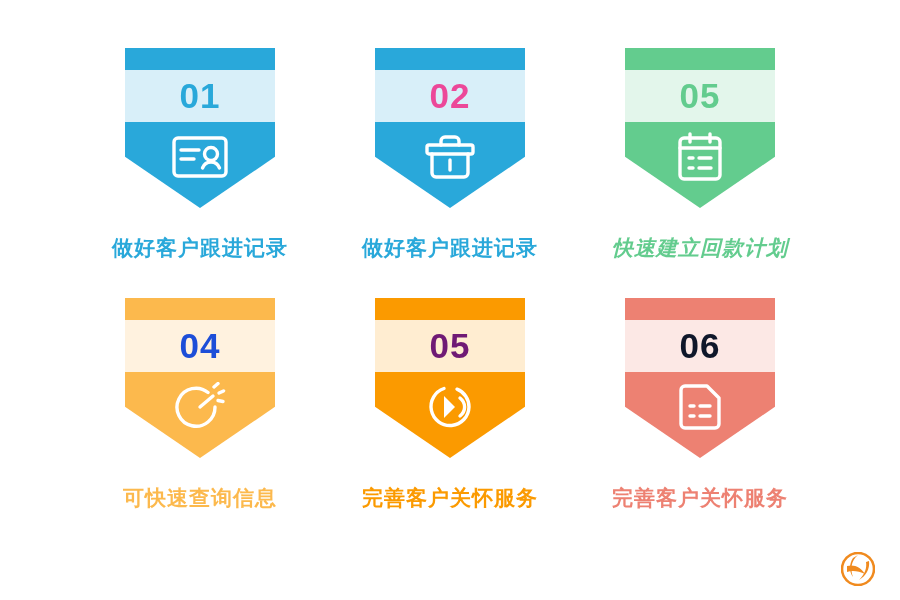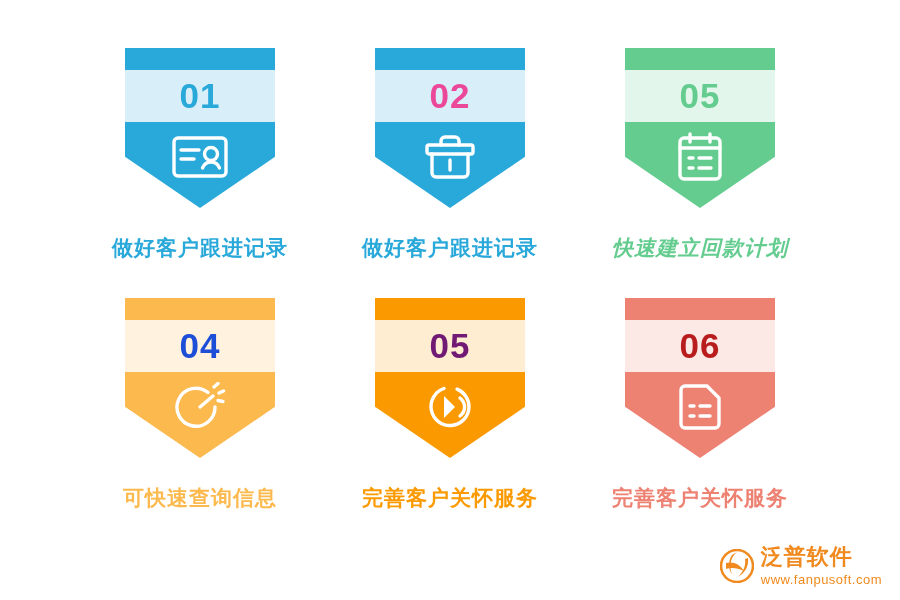--- a/index.html
+++ b/index.html
@@ -216,21 +216,21 @@
           </svg>
         </div>
       </div>
       <div class="caption" style="color: rgb(251, 154, 0);">完善客户关怀服务</div>
     </div>
 
     <div class="cell">
       <div class="banner">
         <div class="banner-body" style="background: rgb(237, 129, 114);"></div>
         <div class="banner-strip"></div>
-        <div class="banner-number" style="color: #b91c1c;">06</div>
+        <div class="banner-number" style="color: #0f172a;">06</div>
         <div class="banner-icon">
           <svg width="46" height="50" viewBox="0 0 46 50" fill="none" stroke="#ffffff" stroke-width="3.4" stroke-linecap="round" stroke-linejoin="round">
             <path d="M4 8a4 4 0 0 1 4-4h22l12 12v26a4 4 0 0 1-4 4H8a4 4 0 0 1-4-4z"></path>
             <line x1="13" y1="24" x2="17" y2="24"></line>
             <line x1="23" y1="24" x2="33" y2="24"></line>
             <line x1="13" y1="34" x2="17" y2="34"></line>
             <line x1="23" y1="34" x2="33" y2="34"></line>
           </svg>
         </div>
       </div>
@@ -241,19 +241,15 @@
 
   <div class="logo">
     <div class="logo-mark">
       <svg width="34" height="34" viewBox="0 0 34 34">
         <circle cx="17" cy="17" r="16" fill="none" stroke="#f08a1e" stroke-width="2.6"></circle>
         <path d="M17 3 C10 9 9 17 12 25 C8 20 8 12 12 6 Z" fill="#f08a1e"></path>
         <path d="M6 14 C13 12 20 15 24 22 C18 19 11 18 6 20 Z" fill="#f08a1e"></path>
         <path d="M28 9 C29 17 25 24 18 28 C24 22 26 16 25 10 Z" fill="#f08a1e"></path>
       </svg>
     </div>
-    <div class="logo-text">
-      <div class="logo-title">泛普软件</div>
-      <div class="logo-url">www.fanpusoft.com</div>
-    </div>
   </div>
 
 </div>
 
 </body></html>

